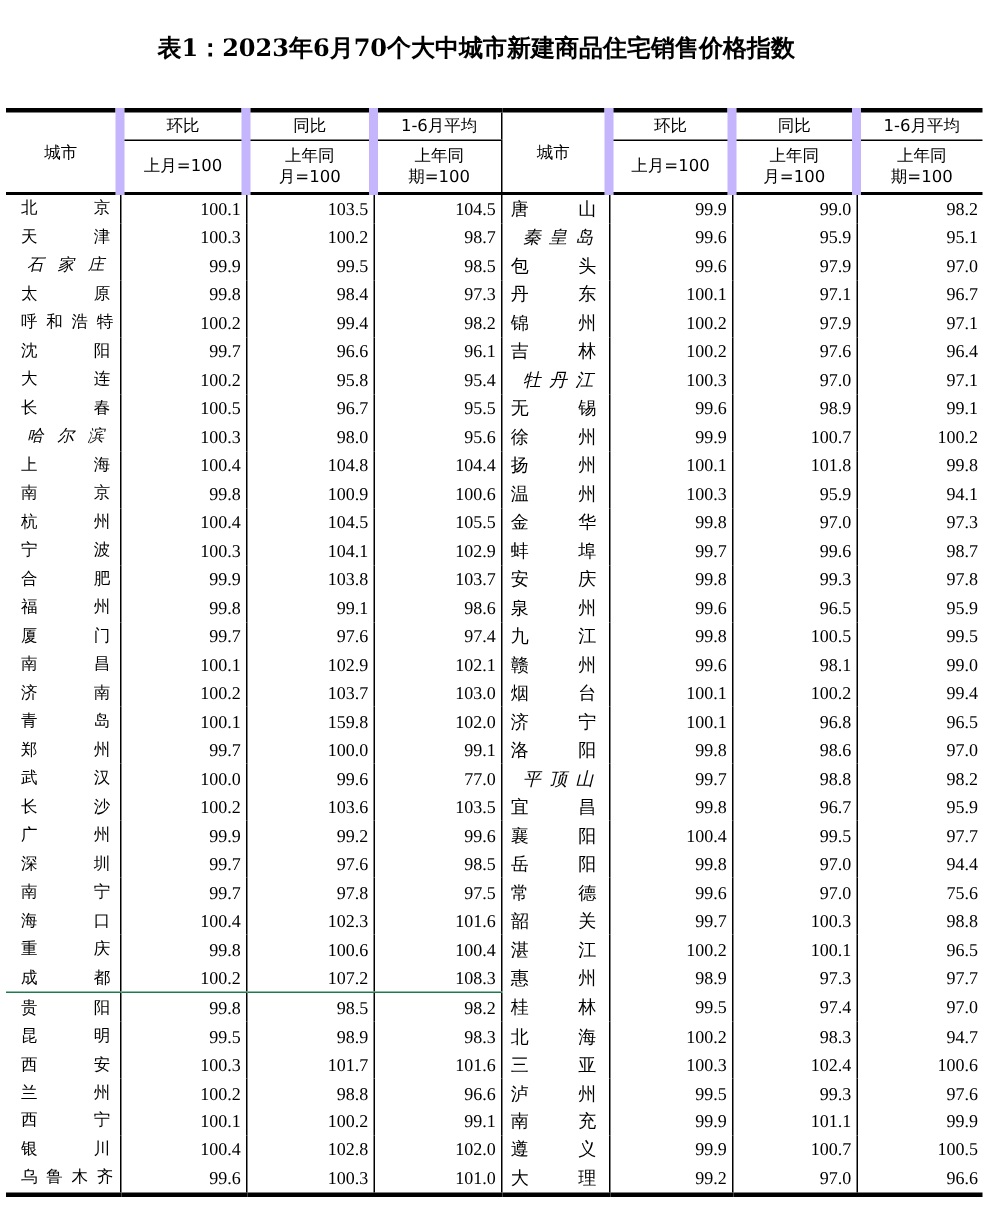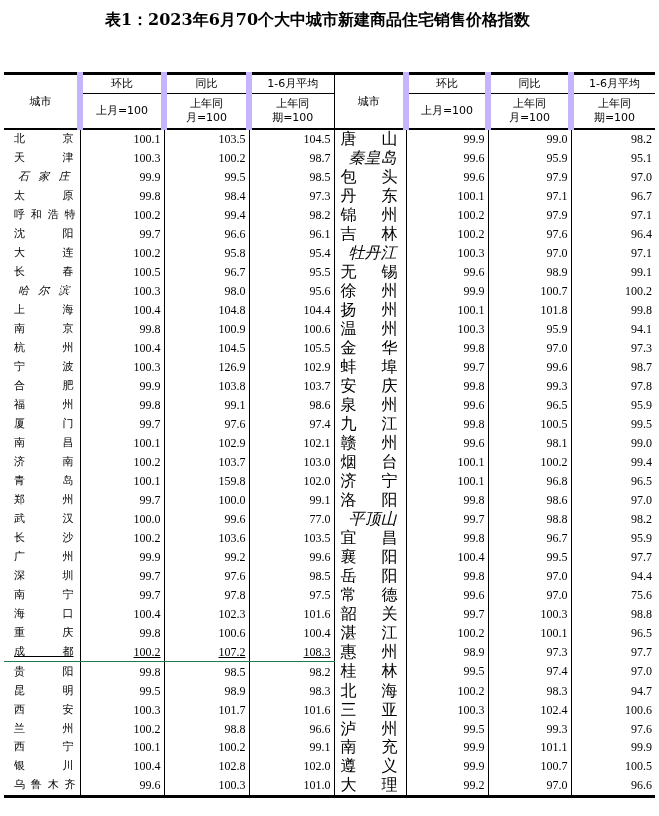--- a/index.html
+++ b/index.html
@@ -1,18 +1,18 @@
 <!DOCTYPE html>
 <html><head>
 <meta charset="utf-8">
 <style>
   html, body { margin: 0; padding: 0; background: #ffffff; }
   body { width: 659px; height: 816px; position: relative; overflow: hidden;
          font-family: "Liberation Serif", "DejaVu Serif", serif; color: #000; }
-  .title { position: absolute; top: 10px; left: 0; width: 635px; text-align: center;
+  .title { position: absolute; top: 22px; left: 0; width: 635px; text-align: center;
            font-family: "DejaVu Serif", serif; font-weight: bold; font-size: 16px; letter-spacing: 0; }
   table { position: absolute; top: 72px; left: 4px; width: 651px; border-collapse: collapse;
           table-layout: fixed; font-size: 12px; }
   col.city { width: 76px; }
   col.v1 { width: 84px; }
   col.v2 { width: 85px; }
   col.v3 { width: 85px; }
   col.city2 { width: 72px; }
   col.w1 { width: 82px; }
   col.w2 { width: 83px; }
@@ -23,26 +23,26 @@
   th.h1 { height: 18px; }
   th.h2 { height: 34px; }
   th.cityh { border-left: none; }
   th.cityh2 { border-left: 1px solid #000; }
   thead tr.sub th { border-bottom: 2px solid #000; }
   td { height: 18.97px; padding: 0 3px 0 0; line-height: 18px; text-align: right;
        border-left: 1px solid #000; font-size: 12px; white-space: nowrap; }
   td.city { text-align: justify; text-align-last: justify; border-left: none;
             font-family: "DejaVu Sans", sans-serif; font-size: 11px; padding: 0 6px 0 10px; }
   td.city2 { text-align: justify; text-align-last: justify;
-             font-family: "DejaVu Sans", sans-serif; font-size: 16px; padding: 0 8px 0 6px; }
+             font-family: "DejaVu Sans", sans-serif; font-size: 12px; padding: 0 8px 0 6px; }
   td.city.three, td.city2.three { padding-left: 14px; padding-right: 10px; font-style: italic; }
   td.city.four { padding-left: 10px; padding-right: 4px; }
   td.last { border-right: none; }
   tbody tr:last-child td { border-bottom: 3px solid #000; margin-top: 16px; }
-  tr.green-under td.gl { border-bottom: 1px solid #1f7a4d; text-decoration: underline; }
+  tr.green-under td.gl { border-bottom: 1px solid #1f7a4d; }
 </style>
 </head>
 <body>
 
 <div class="title">表1：2023年6月70个大中城市新建商品住宅销售价格指数</div>
 
 <table>
   <colgroup>
     <col class="city">
       <col class="v1">
@@ -190,21 +190,21 @@
         <td>104.5</td>
         <td>105.5</td>
         <td class="city2">金华</td>
         <td>99.8</td>
         <td>97.0</td>
         <td class="last">97.3</td>
       </tr>
       <tr>
         <td class="city">宁波</td>
         <td>100.3</td>
-        <td>126.9</td>
+        <td>104.1</td>
         <td>102.9</td>
         <td class="city2">蚌埠</td>
         <td>99.7</td>
         <td>99.6</td>
         <td class="last">98.7</td>
       </tr>
       <tr>
         <td class="city">合肥</td>
         <td>99.9</td>
         <td>103.8</td>

